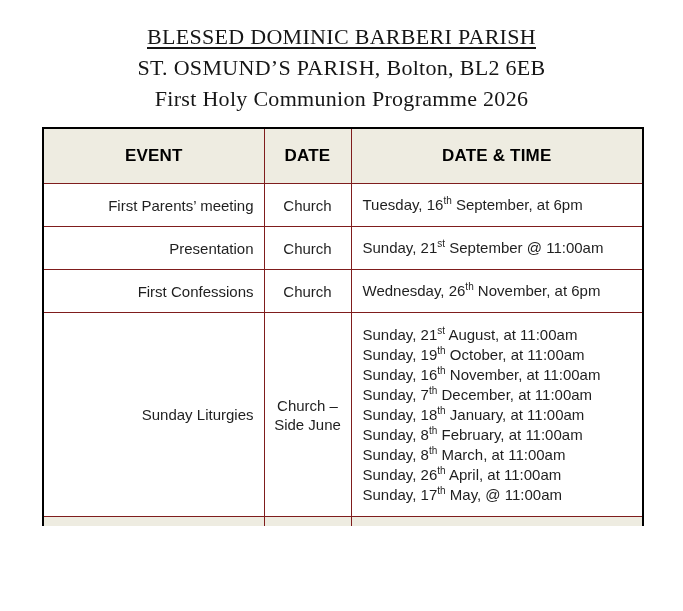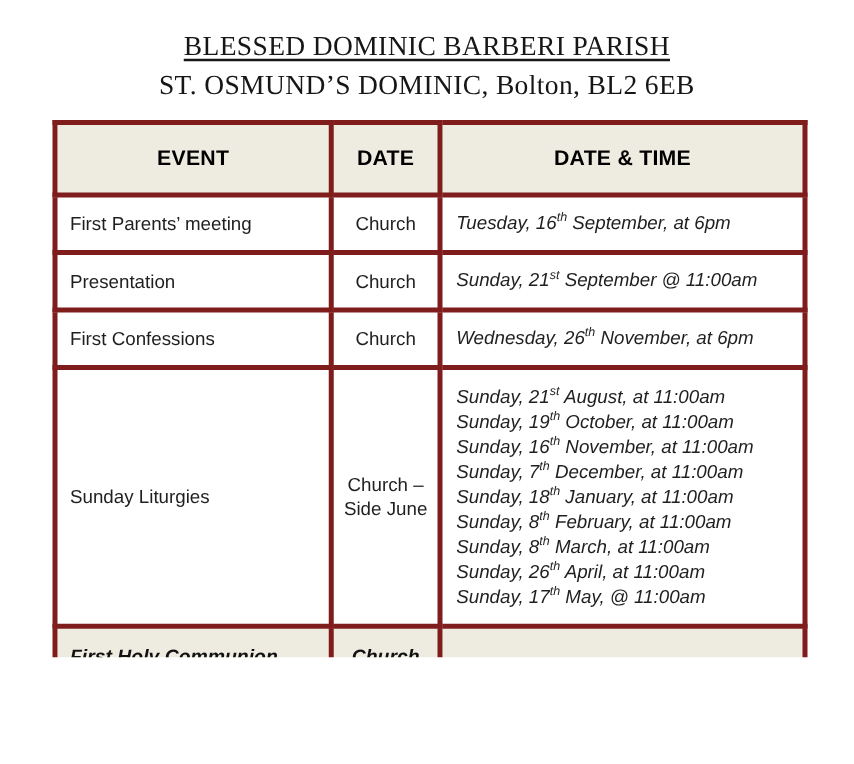--- a/index.html
+++ b/index.html
@@ -23,34 +23,34 @@
     border-collapse:collapse;
     table-layout:fixed;
     width:600px;
     margin:13px 0 0 42px;
     font-family:"Liberation Sans", sans-serif;
     border:2px solid #000;
   }
   col.c1 { width:221px; }
   col.c2 { width:87px; }
   col.c3 { width:292px; }
-  th, td { border:4px solid #7f1d1d; overflow:hidden; }
+  th, td { border:1px solid #7f1d1d; overflow:hidden; }
   thead th {
     background:var(--band-bg, #EEECE1);
     font-size:17px;
     font-weight:bold;
     color:#000;
     height:52px;
     text-align:center;
     letter-spacing:0.2px;
   }
   td { font-size:15px; vertical-align:middle; color:#1f1f1f; }
-  td.c-event { text-align:left; padding:3px 10px; line-height:19px; }
+  td.c-event { text-align:right; padding:3px 10px; line-height:19px; }
   td.c-venue { text-align:center; padding:3px 5px; line-height:19px;margin-left:36px; }
-  td.c-date  { text-align:left; padding:4px 6px 4px 11px; line-height:20px;font-style:italic; }
+  td.c-date  { text-align:left; padding:4px 6px 4px 11px; line-height:20px; }
   tr.r-std td  { height:34px; }
   tr.r-lit td  { height:195px; }
   tr.r-reh td  { height:38px; }
   tr.r-final td {
     height:36px;
     background:var(--band-bg, #EEECE1);
     font-weight:bold;
     font-style:italic;
     font-size:15.5px;
     color:#111;
@@ -58,21 +58,22 @@
   sup { font-size:10px; line-height:0; vertical-align:super; letter-spacing:0; }
   .dline { white-space:nowrap; }
 </style>
 </head>
 <body>
 
 <div class="page">
 
   <div class="titles">
     <div class="t-line t-underline">BLESSED DOMINIC BARBERI PARISH</div>
-    <div class="t-line">ST. OSMUND’S DOMINIC, Bolton, BL2 6EB</div>
+    <div class="t-line">ST. OSMUND’S PARISH, Bolton, BL2 6EB</div>
+    <div class="t-line">First Holy Communion Programme 2026</div>
   </div>
 
   <table class="programme">
     <colgroup>
         <col class="c1">
         <col class="c2">
         <col class="c3">
       </colgroup>
     <thead>
       <tr>

